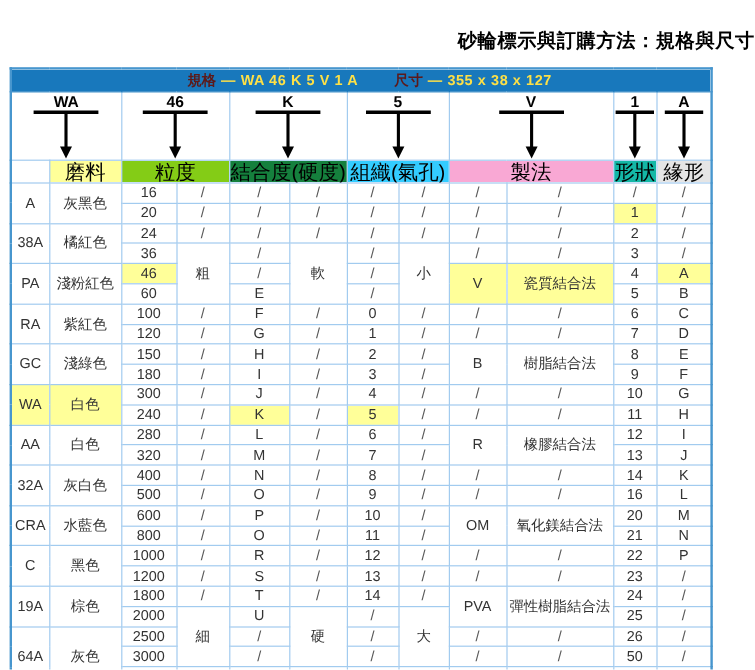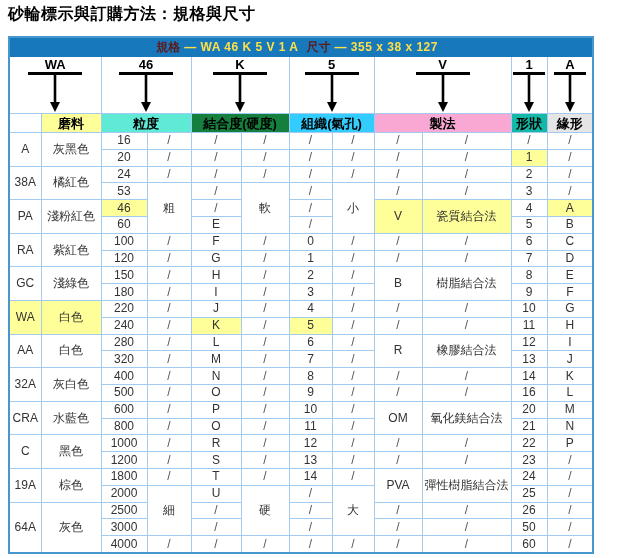--- a/index.html
+++ b/index.html
@@ -1,31 +1,31 @@
 <!DOCTYPE html>
 <html><head>
 <meta charset="utf-8">
 <style>
   html,body{margin:0;padding:0;background:#fff;}
   body{width:629px;height:558px;overflow:hidden;font-family:"Liberation Sans","DejaVu Sans",sans-serif;}
   .page{padding:4px 0 0 8px;}
-  h1{font-size:16px;font-weight:bold;color:#000;margin:0 0 11px 0;letter-spacing:.5px;}
+  h1{font-size:16px;font-weight:bold;color:#000;margin:20px 0 11px 0;letter-spacing:.5px;text-align:right;}
   table{border-collapse:collapse;table-layout:fixed;width:584px;border:2px solid #4796CE;}
   td{border:1px solid #A2CBEF;text-align:center;vertical-align:middle;font-size:12px;color:#333;
      height:15.8px;line-height:15px;padding:0;overflow:hidden;white-space:nowrap;}
   
   tr.bar-row td{background:#1878BC;border-color:#1878BC;height:18px;line-height:18px;}
-  .bl{color:#5C1A1A;font-weight:bold;font-size:12px;margin:0 4px 0 0;}
+  .bl{color:#5C1A1A;font-weight:bold;font-size:12px;margin:0 4px 0 22px;}
   .bv{color:#fde047;font-weight:bold;font-size:12px;letter-spacing:.5px;margin-right:8px;}
   
   .arrow-cell{height:52px;background:#fff;vertical-align:top;padding-top:1px;}
   .arrow-label{font-size:13px;font-weight:bold;color:#000;line-height:14px;}
   .t-arrow{display:block;margin:-1px auto 0 auto;}
   
-  .cat-cell{height:18px;font-size:13px;font-weight:bold;color:#000;}
+  .cat-cell{height:18px;font-size:17px;font-weight:normal;color:#000;}
   
   .hl{background:#FFFF99;}
   .slash{color:#555;}
 </style>
 </head>
 <body>
 
 <div class="page">
   <h1>砂輪標示與訂購方法：規格與尺寸</h1>
   <table>
@@ -101,21 +101,21 @@
             <svg class="t-arrow" width="34" height="42" viewBox="0 0 34 42">
               <line x1="1" y1="2.5" x2="33" y2="2.5" stroke="#000" stroke-width="3"></line>
               <line x1="17" y1="2.5" x2="17" y2="32" stroke="#000" stroke-width="2.6"></line>
               <polygon points="12,31 22,31 17,41" fill="#000"></polygon>
             </svg>
           </td>
         </tr>
       <tr id="cat-row">
           <td colspan="1" class="cat-cell" style="background: rgb(255, 255, 255);"></td>
           <td colspan="1" class="cat-cell" style="background: rgb(255, 255, 153);">磨料</td>
-          <td colspan="2" class="cat-cell" style="background: #5eead4; margin-top: 13px;">粒度</td>
+          <td colspan="2" class="cat-cell" style="background: #84cc16; margin-top: 13px;">粒度</td>
           <td colspan="2" class="cat-cell" style="background: #15803d;">結合度(硬度)</td>
           <td colspan="2" class="cat-cell" style="background: rgb(51, 204, 255); margin-left: 14px;">組織(氣孔)</td>
           <td colspan="2" class="cat-cell" style="background: #f9a8d4;">製法</td>
           <td colspan="1" class="cat-cell" style="background: #14b8a6;">形狀</td>
           <td colspan="1" class="cat-cell" style="background: #e5e5e5;">緣形</td>
         </tr>
     </thead>
     <tbody id="tbody">
         <tr>
           <td rowspan="2">A</td>
@@ -151,21 +151,21 @@
           <td class="slash">/</td>
           <td class="slash">/</td>
           <td class="slash">/</td>
           <td class="slash">/</td>
           <td class="slash">/</td>
           <td class="slash">/</td>
           <td>2</td>
           <td class="slash">/</td>
         </tr>
         <tr>
-          <td>53</td>
+          <td>36</td>
           <td rowspan="3">粗</td>
           <td class="slash">/</td>
           <td rowspan="3">軟</td>
           <td class="slash">/</td>
           <td rowspan="3">小</td>
           <td class="slash">/</td>
           <td class="slash">/</td>
           <td>3</td>
           <td class="slash">/</td>
         </tr>
@@ -233,21 +233,21 @@
           <td>I</td>
           <td class="slash">/</td>
           <td>3</td>
           <td class="slash">/</td>
           <td>9</td>
           <td>F</td>
         </tr>
         <tr>
           <td rowspan="2" class="hl">WA</td>
           <td rowspan="2" class="hl">白色</td>
-          <td>220</td>
+          <td>300</td>
           <td class="slash">/</td>
           <td>J</td>
           <td class="slash">/</td>
           <td>4</td>
           <td class="slash">/</td>
           <td class="slash">/</td>
           <td class="slash">/</td>
           <td>10</td>
           <td>G</td>
         </tr>

